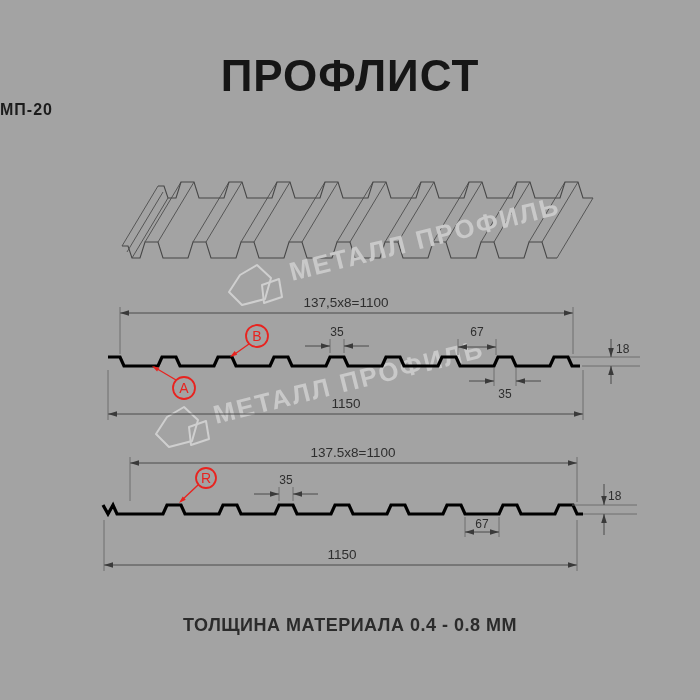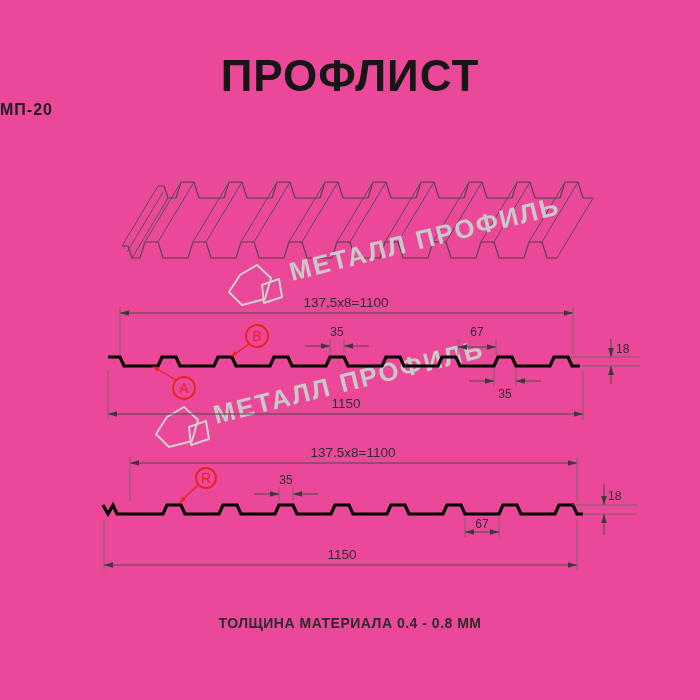--- a/index.html
+++ b/index.html
@@ -1,23 +1,23 @@
 <!DOCTYPE html>
 <html><head>
 <meta charset="utf-8">
 <style>
   html,body{margin:0;padding:0;background:#ffffff;}
-  .page{position:relative;width:700px;height:700px;background:#ec4899;overflow:hidden;
+  .page{position:relative;width:700px;height:700px;background:#a3a3a3;overflow:hidden;
         font-family:"Liberation Sans",sans-serif;}
   .title{position:absolute;top:54px;left:0;width:700px;text-align:center;
          font-size:44px;font-weight:800;letter-spacing:1px;color:#161616;line-height:1;}
   .subtitle{position:absolute;top:101px;left:0;width:700px;
          font-size:16px;font-weight:700;letter-spacing:1px;color:#1c1c1c;}
   .footer{position:absolute;top:615px;left:0;width:700px;text-align:center;
-         font-size:14px;font-weight:700;letter-spacing:0.5px;color:#2b2b2b;}
+         font-size:18px;font-weight:700;letter-spacing:0.5px;color:#2b2b2b;}
   svg.drawing{position:absolute;top:0;left:0;}
   .sheet3d{stroke:#474747;stroke-width:1.1;fill:none;}
   .sheet3d-thin{stroke:#4d4d4d;stroke-width:0.9;fill:none;}
   .profile{stroke:#000;stroke-width:3.2;fill:none;stroke-linejoin:miter;}
   .dimline{stroke:#4a4a4a;stroke-width:1;fill:none;}
   .extline{stroke:#6a6a6a;stroke-width:0.9;fill:none;}
   .ah{fill:#3a3a3a;stroke:none;}
   .dimtext{font-family:"Liberation Sans",sans-serif;font-size:12px;fill:#2e2e2e;}
   .dimtext-big{font-family:"Liberation Sans",sans-serif;font-size:13.5px;fill:#2e2e2e;}
   .red{stroke:#e8231f;fill:none;}

